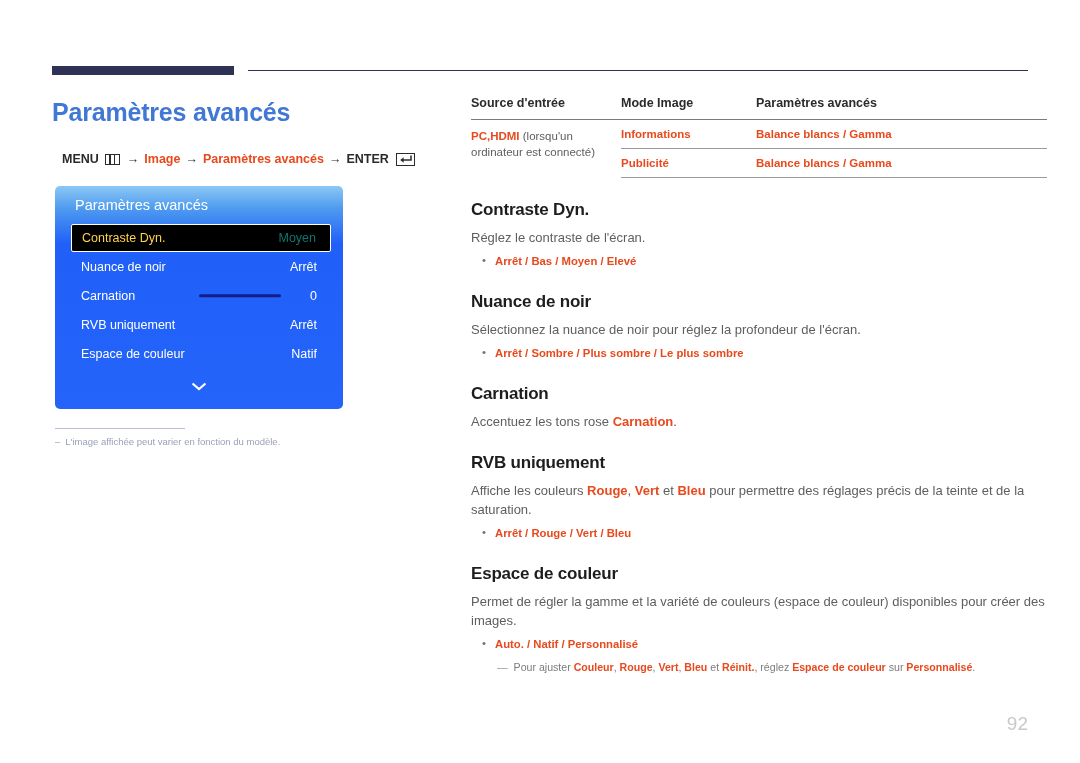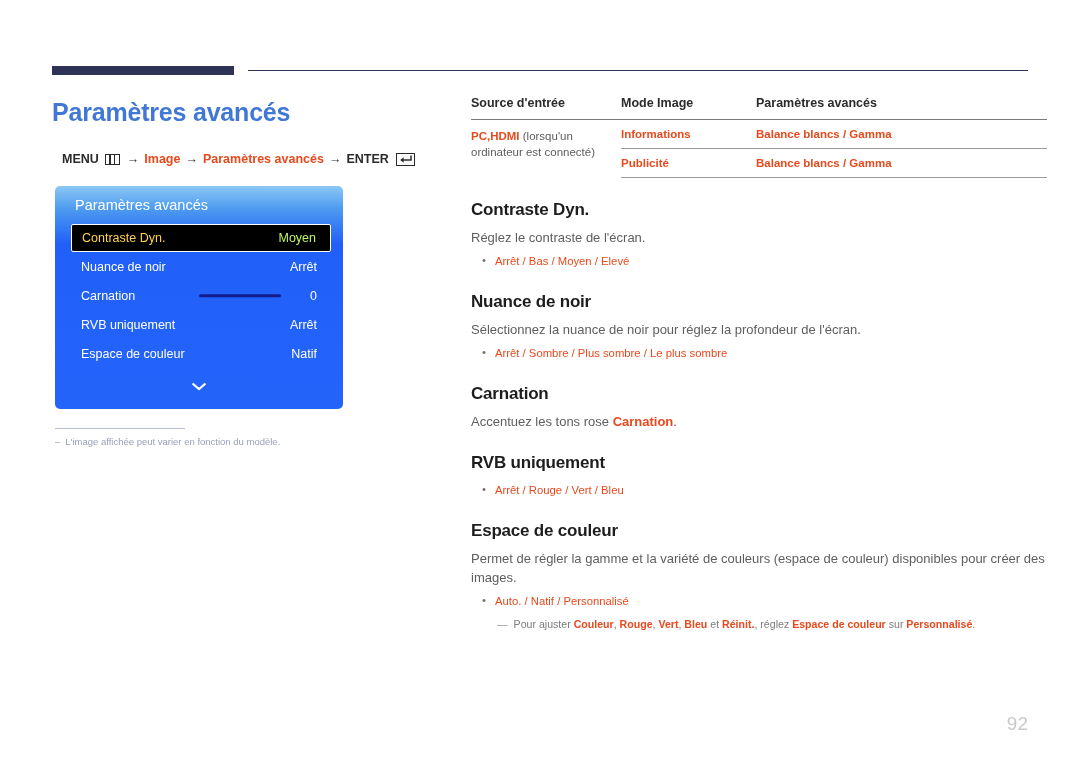--- a/index.html
+++ b/index.html
@@ -131,21 +131,21 @@
     color: #ffffff;
     box-sizing: border-box;
   }
   .osd-row.selected {
     background: #000000;
     border: 1.5px solid #ffffff;
     border-radius: 2px;
     color: #ffd24a;
     height: 28px;
   }
-  .osd-row.selected .osd-value { color: #bef264; }
+  .osd-row.selected .osd-value { color: #0f766e; }
   .osd-value { font-size: 12.5px; }
   .osd-slider {
     position: absolute;
     left: 128px;
     top: 50%;
     transform: translateY(-50%);
     width: 82px;
     height: 3.5px;
     background: #141c8c;
     border-radius: 2px;
@@ -242,21 +242,21 @@
     line-height: 1.45;
   }
   .bullet {
     display: flex;
     gap: 9px;
     margin: 0 0 0 11px;
     font-size: 11.3px;
     line-height: 1.5;
   }
   .bullet .dot { color: #6f6f6f; line-height: 1.35; }
-  .bullet .opts { color: #e8491d; font-weight: normal; }
+  .bullet .opts { color: #e8491d; font-weight: bold; }
   .accent { color: #e8491d; font-weight: bold; }
   .subnote {
     display: flex;
     gap: 6px;
     margin: 7px 0 0 26px;
     font-size: 10.6px;
     color: #7c7c7c;
     line-height: 1.45;
   }
   .subnote .dash { color: #9a9a9a; }
@@ -379,20 +379,21 @@
     </div>
   </div>
 
   <div class="section">
     <h2>Carnation</h2>
     <p class="desc"><span>Accentuez les tons rose </span><span class="accent">Carnation</span><span>.</span></p>
   </div>
 
   <div class="section">
     <h2>RVB uniquement</h2>
+    <p class="desc"><span>Affiche les couleurs </span><span class="accent">Rouge</span><span>, </span><span class="accent">Vert</span><span> et </span><span class="accent">Bleu</span><span> pour permettre des réglages précis de la teinte et de la saturation.</span></p>
     <div class="bullet">
       <span class="dot">•</span>
       <span class="opts">Arrêt / Rouge / Vert / Bleu</span>
     </div>
   </div>
 
   <div class="section">
     <h2>Espace de couleur</h2>
     <p class="desc">Permet de régler la gamme et la variété de couleurs (espace de couleur) disponibles pour créer des images.</p>
     <div class="bullet">

